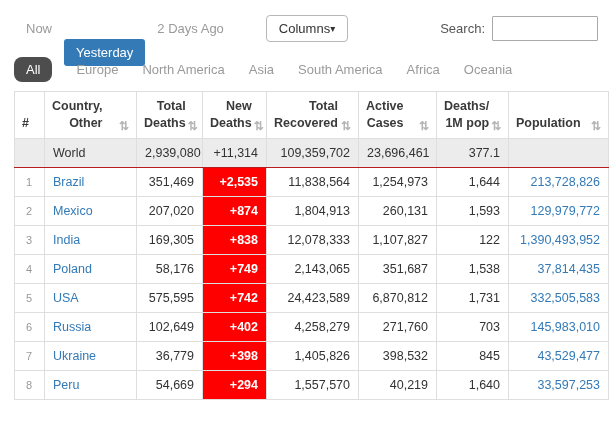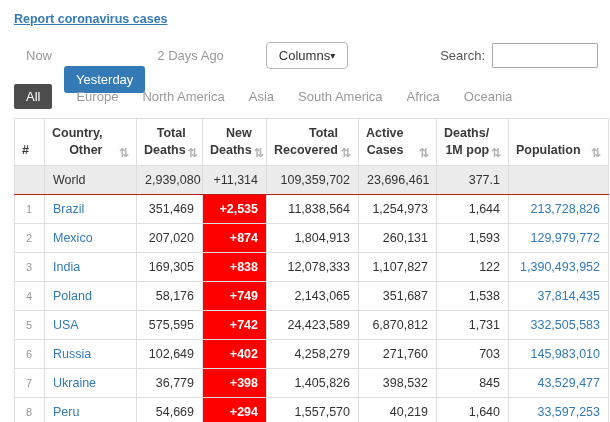--- a/index.html
+++ b/index.html
@@ -39,21 +39,21 @@
     width: 106px; height: 25px; border: 1px solid #a9a9a9;
     border-radius: 1px; font-family: inherit; font-size: 13px; padding: 2px 6px;
   }
   .continent-tabs {
     display: flex; align-items: center; gap: 24px;
     margin: 15px 14px 0 14px;
   }
   .continent-tab {
     border: none; background: transparent; cursor: pointer;
     font-family: inherit; font-size: 13px; color: #9a9a9a;
-    padding: 5px 0; border-radius: 2px;
+    padding: 5px 0; border-radius: 8px;
   }
   .continent-tab.active {
     background: var(--dark-tab, #4d4d4d); color: #fff; padding: 5px 12px;
   }
   .main-table {
     margin: 9px 0 0 14px; width: 594px;
     border-collapse: collapse; table-layout: fixed;
     font-size: 12.5px; color: #333;
   }
   .main-table th, .main-table td { border: 1px solid #dedede; }
@@ -81,21 +81,20 @@
   tr.world-row td {
     background: #ececec;
     border-top: 1px solid #b9b9b9; border-bottom: 1px solid #b91c1c;
   }
 </style>
 </head>
 <body>
 
 <div class="page">
 
-  <a href="#" class="report-link">Report coronavirus cases</a>
 
   <div class="toolbar">
     <div class="time-tabs">
         <button class="time-tab">Now</button>
         <button class="time-tab active">Yesterday</button>
         <button class="time-tab">2 Days Ago</button>
       </div>
     <button class="columns-btn">
       <span>Columns</span>
       <span class="caret">▾</span>

